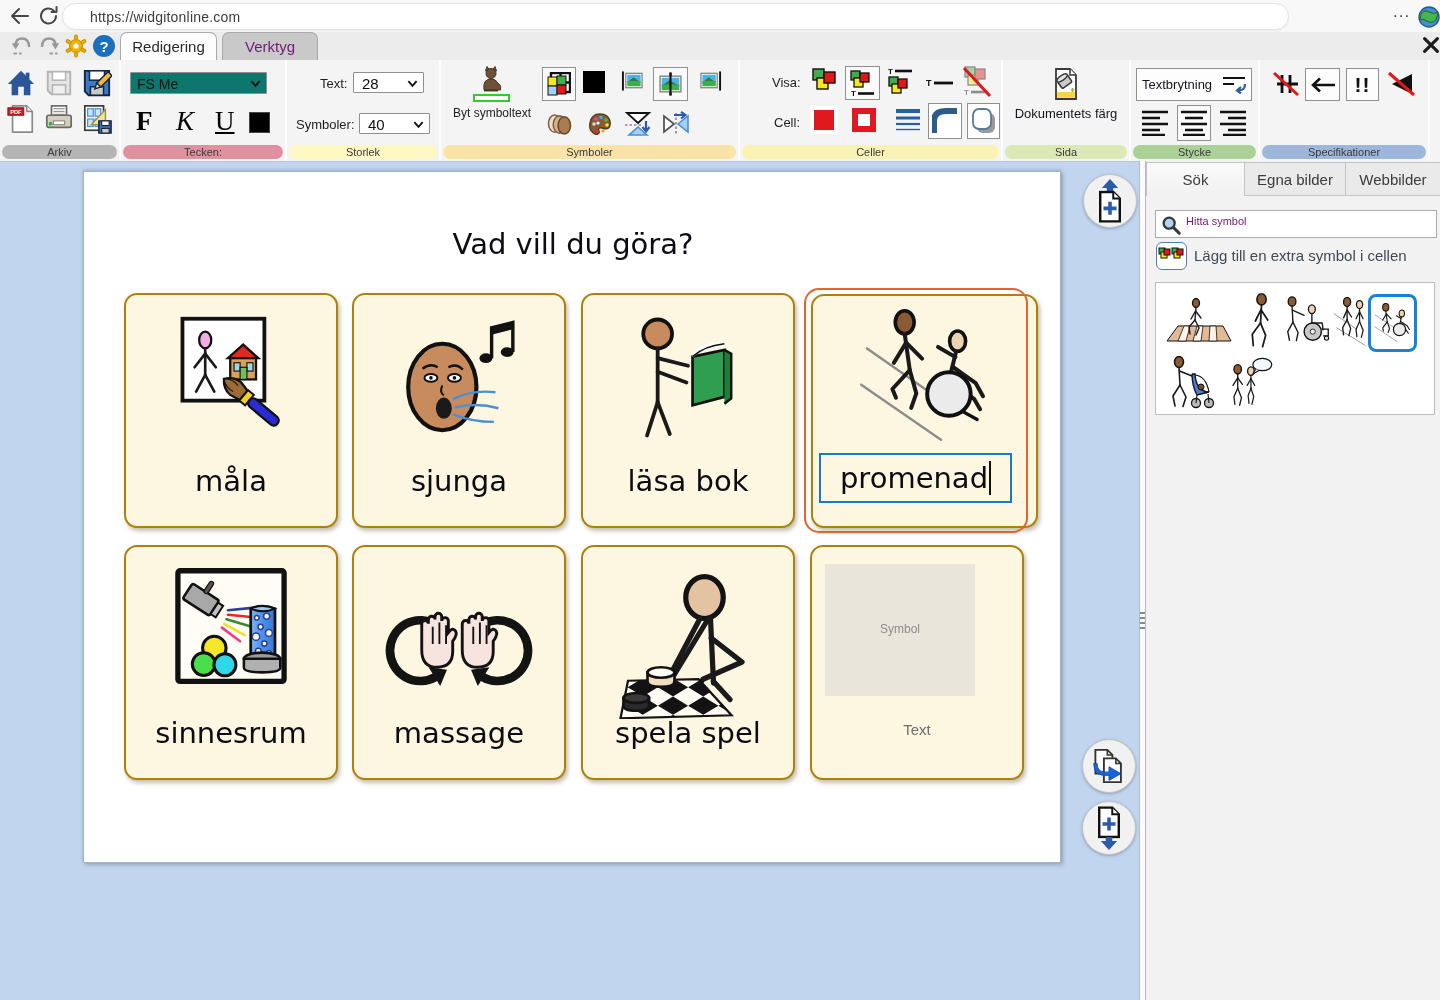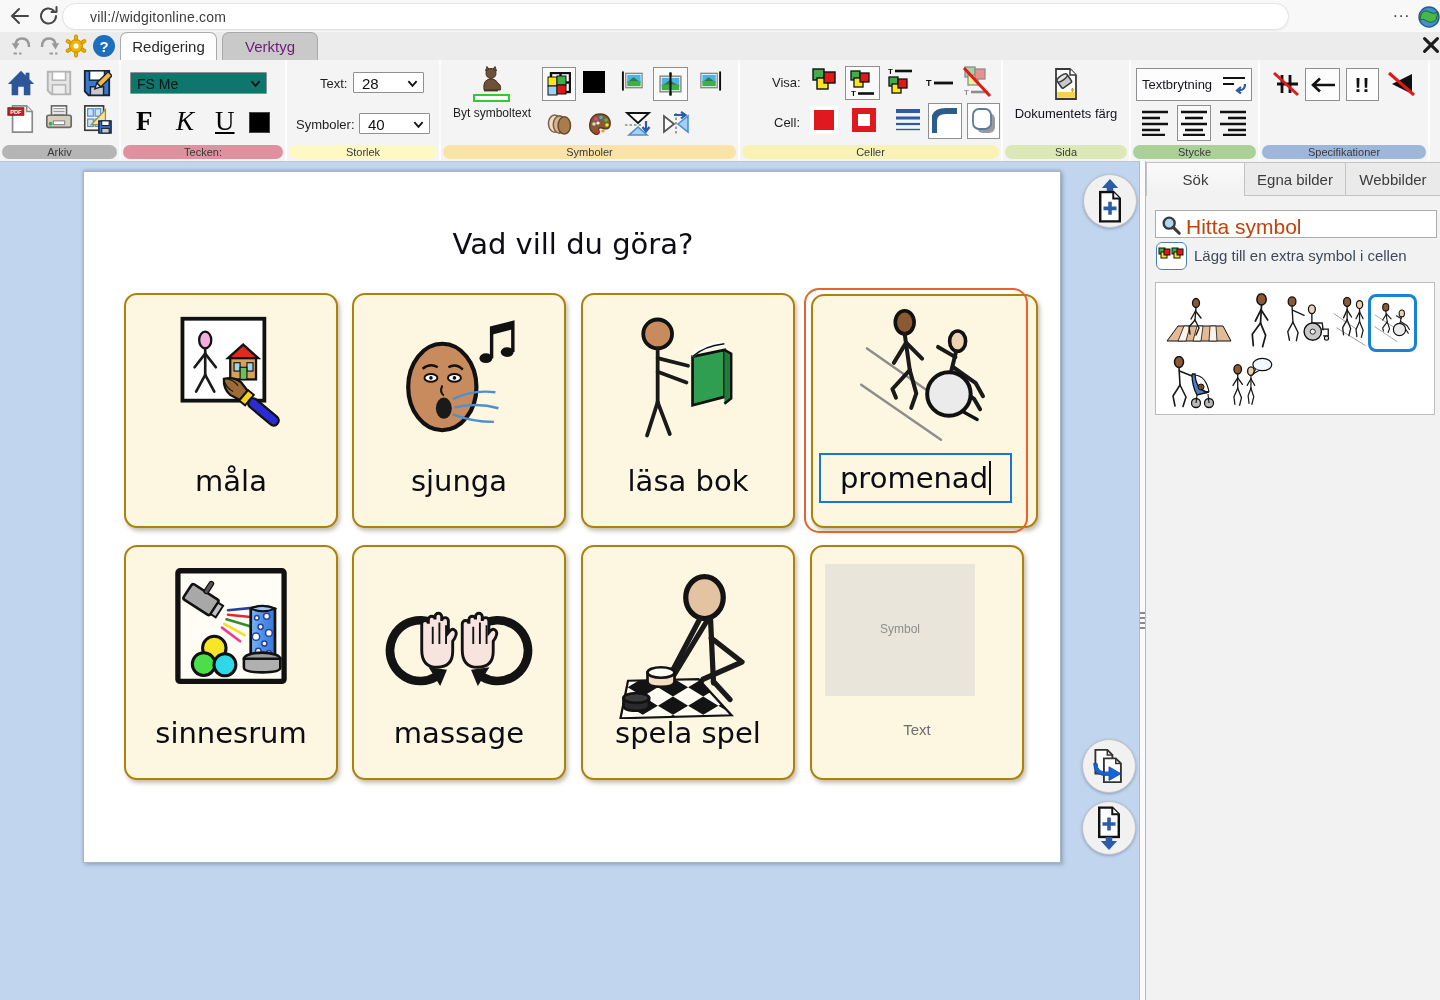--- a/index.html
+++ b/index.html
@@ -67,21 +67,21 @@
   
   #sidebar { position:absolute; left:1146px; top:161px; width:294px; height:839px; background:#f2f2f2; }
   .sb-tab { position:absolute; top:1px; height:34px; font-size:15px; color:#3c3c3c; text-align:center;
             line-height:33px; border:1px solid #c3c3c3; background:#eaeaea; }
   #sbtab-sok { left:0; width:99px; background:linear-gradient(#fafafa,#f1f1f1); border-bottom:none; }
   #sbtab-egna { left:98px; width:102px; }
   #sbtab-webb { left:199px; width:95px; border-right:none; }
 
   #search-box { position:absolute; left:9px; top:49px; width:282px; height:28px; background:#fff;
                 border:1px solid #ababab; }
-  #search-ph { position:absolute; left:30px; top:4px; font-size:21px; color:#c2410c; }
+  #search-ph { position:absolute; left:30px; top:4px; font-size:11px; color:#701a75; }
   #extra-btn { position:absolute; left:10px; top:81px; width:31px; height:28px; background:#fff;
                border:1px solid #4a7fb5; border-radius:6px; }
   #extra-lbl { position:absolute; left:48px; top:86px; font-size:15px; color:#3d4a59; }
 
   #results { position:absolute; left:9px; top:121px; width:280px; height:133px; background:#fff;
              border:1px solid #bcbcbc; }
   .res-item { position:absolute; }
   #res-sel { position:absolute; left:212px; top:11px; width:49px; height:58px; border:3px solid #1683d8;
              border-radius:8px; }
 
@@ -404,21 +404,21 @@
 
 <div id="browser-bar">
   <svg class="nav-ic" style="left:8px" viewBox="0 0 24 24">
     <path d="M20 12 H5 M11 5 l-7 7 7 7" stroke="#474747" stroke-width="2" fill="none" stroke-linecap="round" stroke-linejoin="round"></path>
   </svg>
   <svg class="nav-ic" style="left:37px" viewBox="0 0 24 24">
     <path d="M19 12 a7.5 7.5 0 1 1 -2.2 -5.3" stroke="#474747" stroke-width="2" fill="none" stroke-linecap="round"></path>
     <path d="M19.5 3 v5 h-5" stroke="#474747" stroke-width="2" fill="none" stroke-linecap="round" stroke-linejoin="round"></path>
   </svg>
   <div id="url-pill">
-    <span id="url-text">vill://widgitonline.com</span>
+    <span id="url-text">https://widgitonline.com</span>
   </div>
   <div id="menu-dots">...</div>
   <svg class="nav-ic" style="left:1417px;top:5px" viewBox="0 0 24 24">
     <circle cx="12" cy="12" r="10" fill="#3f8fd2" stroke="#2a5a8a" stroke-width="1.4"></circle>
     <path d="M4 9 q4 -5 8 -2 q5 3 9 0 l-2 8 q-5 4 -9 1 q-4 -3 -7 -1 z" fill="#47b64c" stroke="#1d6a22" stroke-width="1"></path>
   </svg>
 </div>
 
 <div id="chrome-row2">
   <svg class="r2ic" style="left:10px" viewBox="0 0 24 24">

